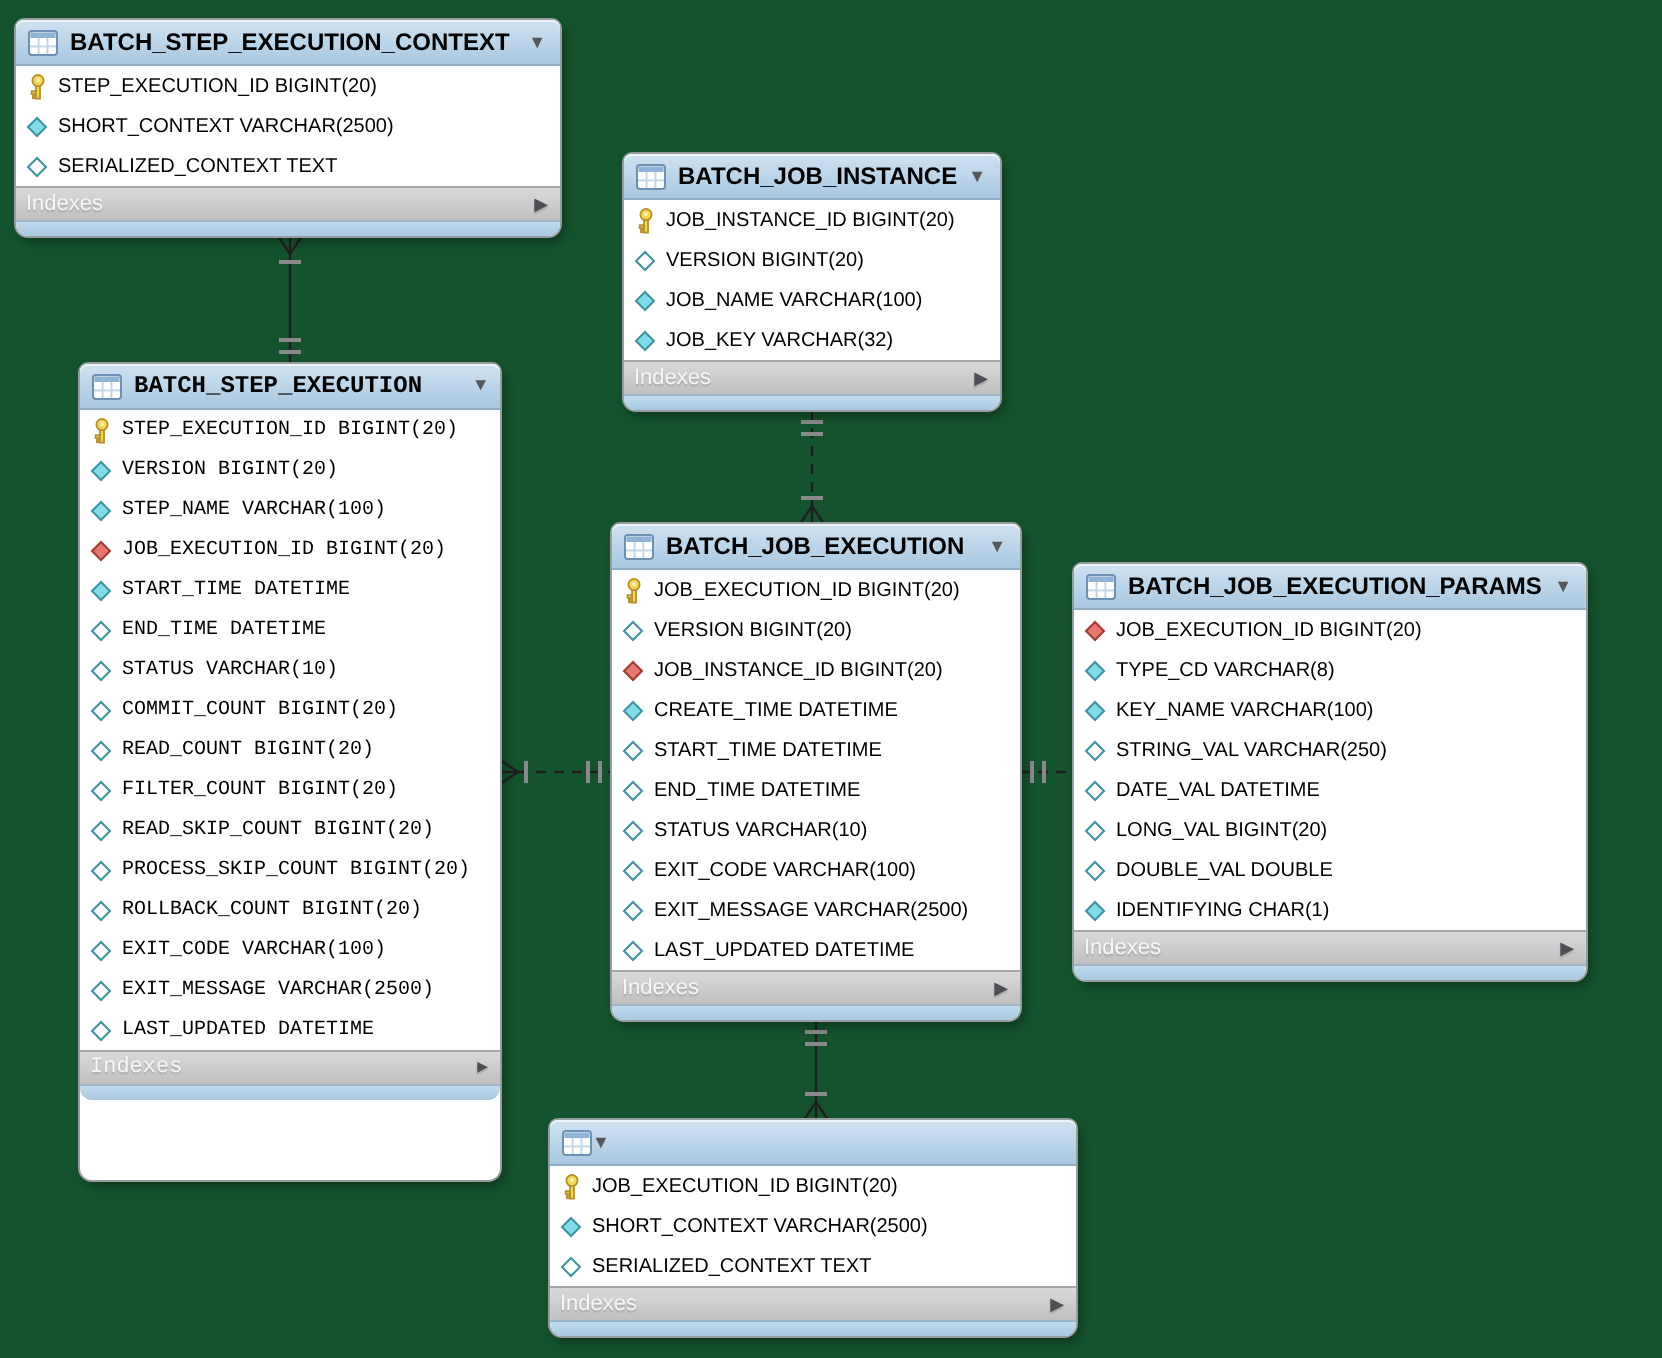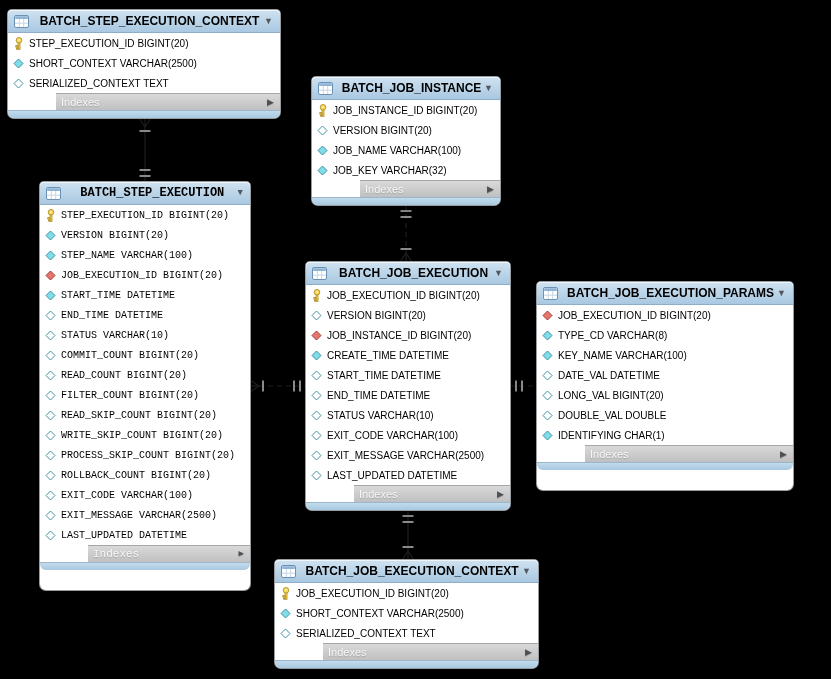--- a/index.html
+++ b/index.html
@@ -1,18 +1,18 @@
 <!DOCTYPE html>
 <html><head>
 <meta charset="utf-8">
 <style>
   html,body{margin:0;padding:0;background:#ffffff;}
   #canvas{
-    position:relative;width:831px;height:679px;background:#000000;
-    overflow:hidden;font-family:"Liberation Sans",sans-serif;text-align:center;
+    position:relative;width:831px;height:679px;background:#14532d;
+    overflow:hidden;font-family:"Liberation Sans",sans-serif;
   }
   #rel-layer{position:absolute;left:0;top:0;z-index:0;}
   .table{
     position:absolute;z-index:1;background:#ffffff;
     border-radius:4px 4px 6px 6px;
     box-shadow:0 0 0 1px #979ca1, 2px 3px 6px rgba(0,0,0,0.35);
   }
   .hdr{
     height:22px;display:flex;align-items:center;padding:0 7px 0 6px;
     background:linear-gradient(#cfe2f1,#a9c8e1);
@@ -27,21 +27,21 @@
   .rows{background:#ffffff;}
   .row{
     height:20px;display:flex;align-items:center;padding-left:4px;
     font-size:10px;color:#000;white-space:nowrap;
   }
   .row .cicon{width:13px;display:flex;justify-content:center;margin-right:4px;flex:none;}
   .ftr{
     height:16px;display:flex;align-items:center;padding:0 6px 0 5px;
     background:linear-gradient(#d9d9d9,#c0c0c0);
     border-top:1px solid #a6a6a6;
-    font-size:11px;color:#f7f7f7;text-shadow:0 1px 1px rgba(0,0,0,0.18);margin-left:48px;
+    font-size:11px;color:#f7f7f7;text-shadow:0 1px 1px rgba(0,0,0,0.18);
   }
   .ftr .tri{margin-left:auto;font-size:9px;color:#4c5054;line-height:1;}
   .strip{
     height:7px;background:linear-gradient(#c3dbed,#a7c8e0);
     border-top:1px solid #9bb5cb;border-radius:0 0 6px 6px;
   }
 </style>
 </head>
 <body>
 
@@ -319,28 +319,20 @@
             </svg>
           </span>
           <span><span>READ_SKIP_COUNT</span> <span>BIGINT(20)</span></span>
         </div>
         <div class="row">
           <span class="cicon">
             <svg width="11" height="11" viewBox="0 0 11 11">
               <polygon points="5.5,1 10,5.5 5.5,10 1,5.5" fill="#ffffff" stroke="#3e93a3" stroke-width="1"></polygon>
             </svg>
           </span>
-          <span><span>WRITE_SKIP_COUNT</span> <span>BIGINT(20)</span></span>
-        </div>
-        <div class="row">
-          <span class="cicon">
-            <svg width="11" height="11" viewBox="0 0 11 11">
-              <polygon points="5.5,1 10,5.5 5.5,10 1,5.5" fill="#ffffff" stroke="#3e93a3" stroke-width="1"></polygon>
-            </svg>
-          </span>
           <span><span>PROCESS_SKIP_COUNT</span> <span>BIGINT(20)</span></span>
         </div>
         <div class="row">
           <span class="cicon">
             <svg width="11" height="11" viewBox="0 0 11 11">
               <polygon points="5.5,1 10,5.5 5.5,10 1,5.5" fill="#ffffff" stroke="#3e93a3" stroke-width="1"></polygon>
             </svg>
           </span>
           <span><span>ROLLBACK_COUNT</span> <span>BIGINT(20)</span></span>
         </div>
@@ -525,20 +517,28 @@
             </svg>
           </span>
           <span><span>KEY_NAME</span> <span>VARCHAR(100)</span></span>
         </div>
         <div class="row">
           <span class="cicon">
             <svg width="11" height="11" viewBox="0 0 11 11">
               <polygon points="5.5,1 10,5.5 5.5,10 1,5.5" fill="#ffffff" stroke="#3e93a3" stroke-width="1"></polygon>
             </svg>
           </span>
+          <span><span>STRING_VAL</span> <span>VARCHAR(250)</span></span>
+        </div>
+        <div class="row">
+          <span class="cicon">
+            <svg width="11" height="11" viewBox="0 0 11 11">
+              <polygon points="5.5,1 10,5.5 5.5,10 1,5.5" fill="#ffffff" stroke="#3e93a3" stroke-width="1"></polygon>
+            </svg>
+          </span>
           <span><span>DATE_VAL</span> <span>DATETIME</span></span>
         </div>
         <div class="row">
           <span class="cicon">
             <svg width="11" height="11" viewBox="0 0 11 11">
               <polygon points="5.5,1 10,5.5 5.5,10 1,5.5" fill="#ffffff" stroke="#3e93a3" stroke-width="1"></polygon>
             </svg>
           </span>
           <span><span>LONG_VAL</span> <span>BIGINT(20)</span></span>
         </div>
@@ -571,21 +571,20 @@
           <svg width="15" height="13" viewBox="0 0 15 13">
             <rect x="0.5" y="0.5" width="14" height="12" rx="1.5" fill="#ffffff" stroke="#6b91b5"></rect>
             <rect x="1.2" y="1.2" width="12.6" height="2.8" fill="#8fb4d6"></rect>
             <g stroke="#c3d7e8" stroke-width="1">
               <line x1="5.3" y1="4" x2="5.3" y2="12"></line>
               <line x1="9.7" y1="4" x2="9.7" y2="12"></line>
               <line x1="1" y1="8.2" x2="14" y2="8.2"></line>
             </g>
           </svg>
         </span>
-        <span class="title">BATCH_JOB_EXECUTION_CONTEXT</span>
         <span class="tri">▼</span>
       </div>
       <div class="rows">
         <div class="row">
           <span class="cicon">
             <svg width="12" height="13" viewBox="0 0 12 13">
               <g fill="#f7d750" stroke="#b3902b" stroke-width="0.9">
                 <rect x="5" y="5.5" width="2" height="6.8"></rect>
                 <rect x="2.8" y="8.6" width="2.2" height="1.4"></rect>
                 <rect x="3.5" y="10.9" width="1.5" height="1.2"></rect>

